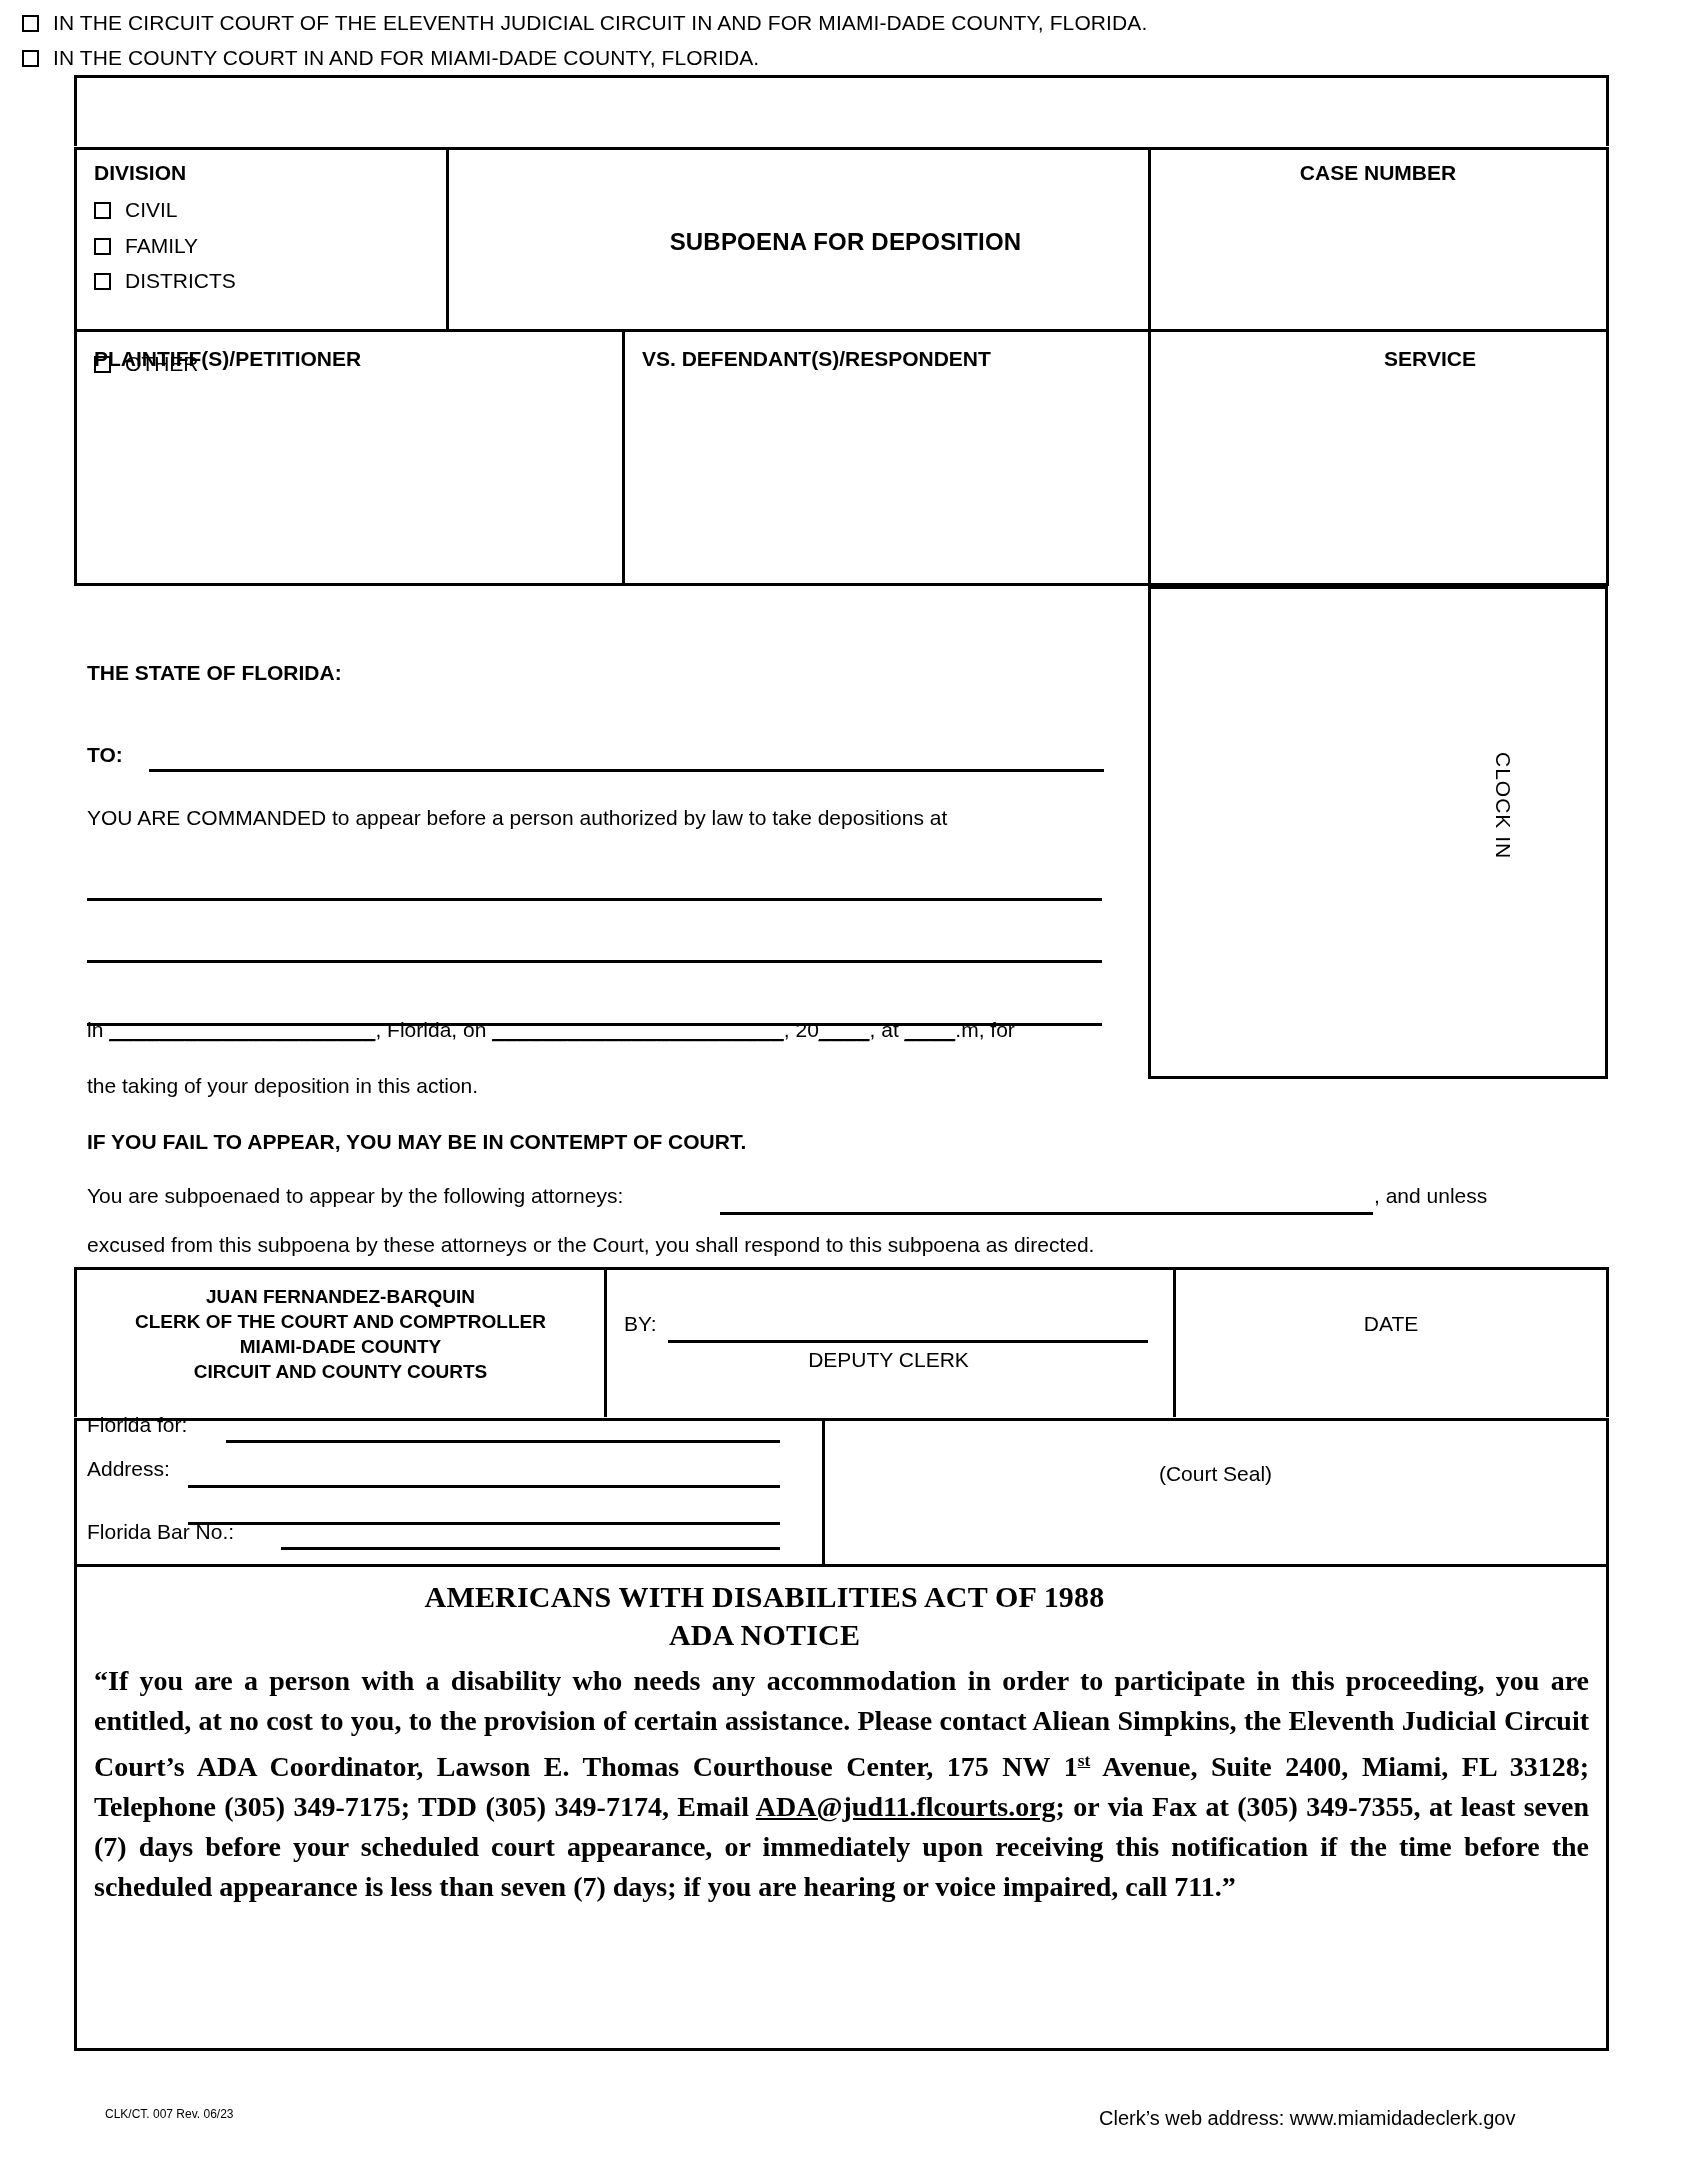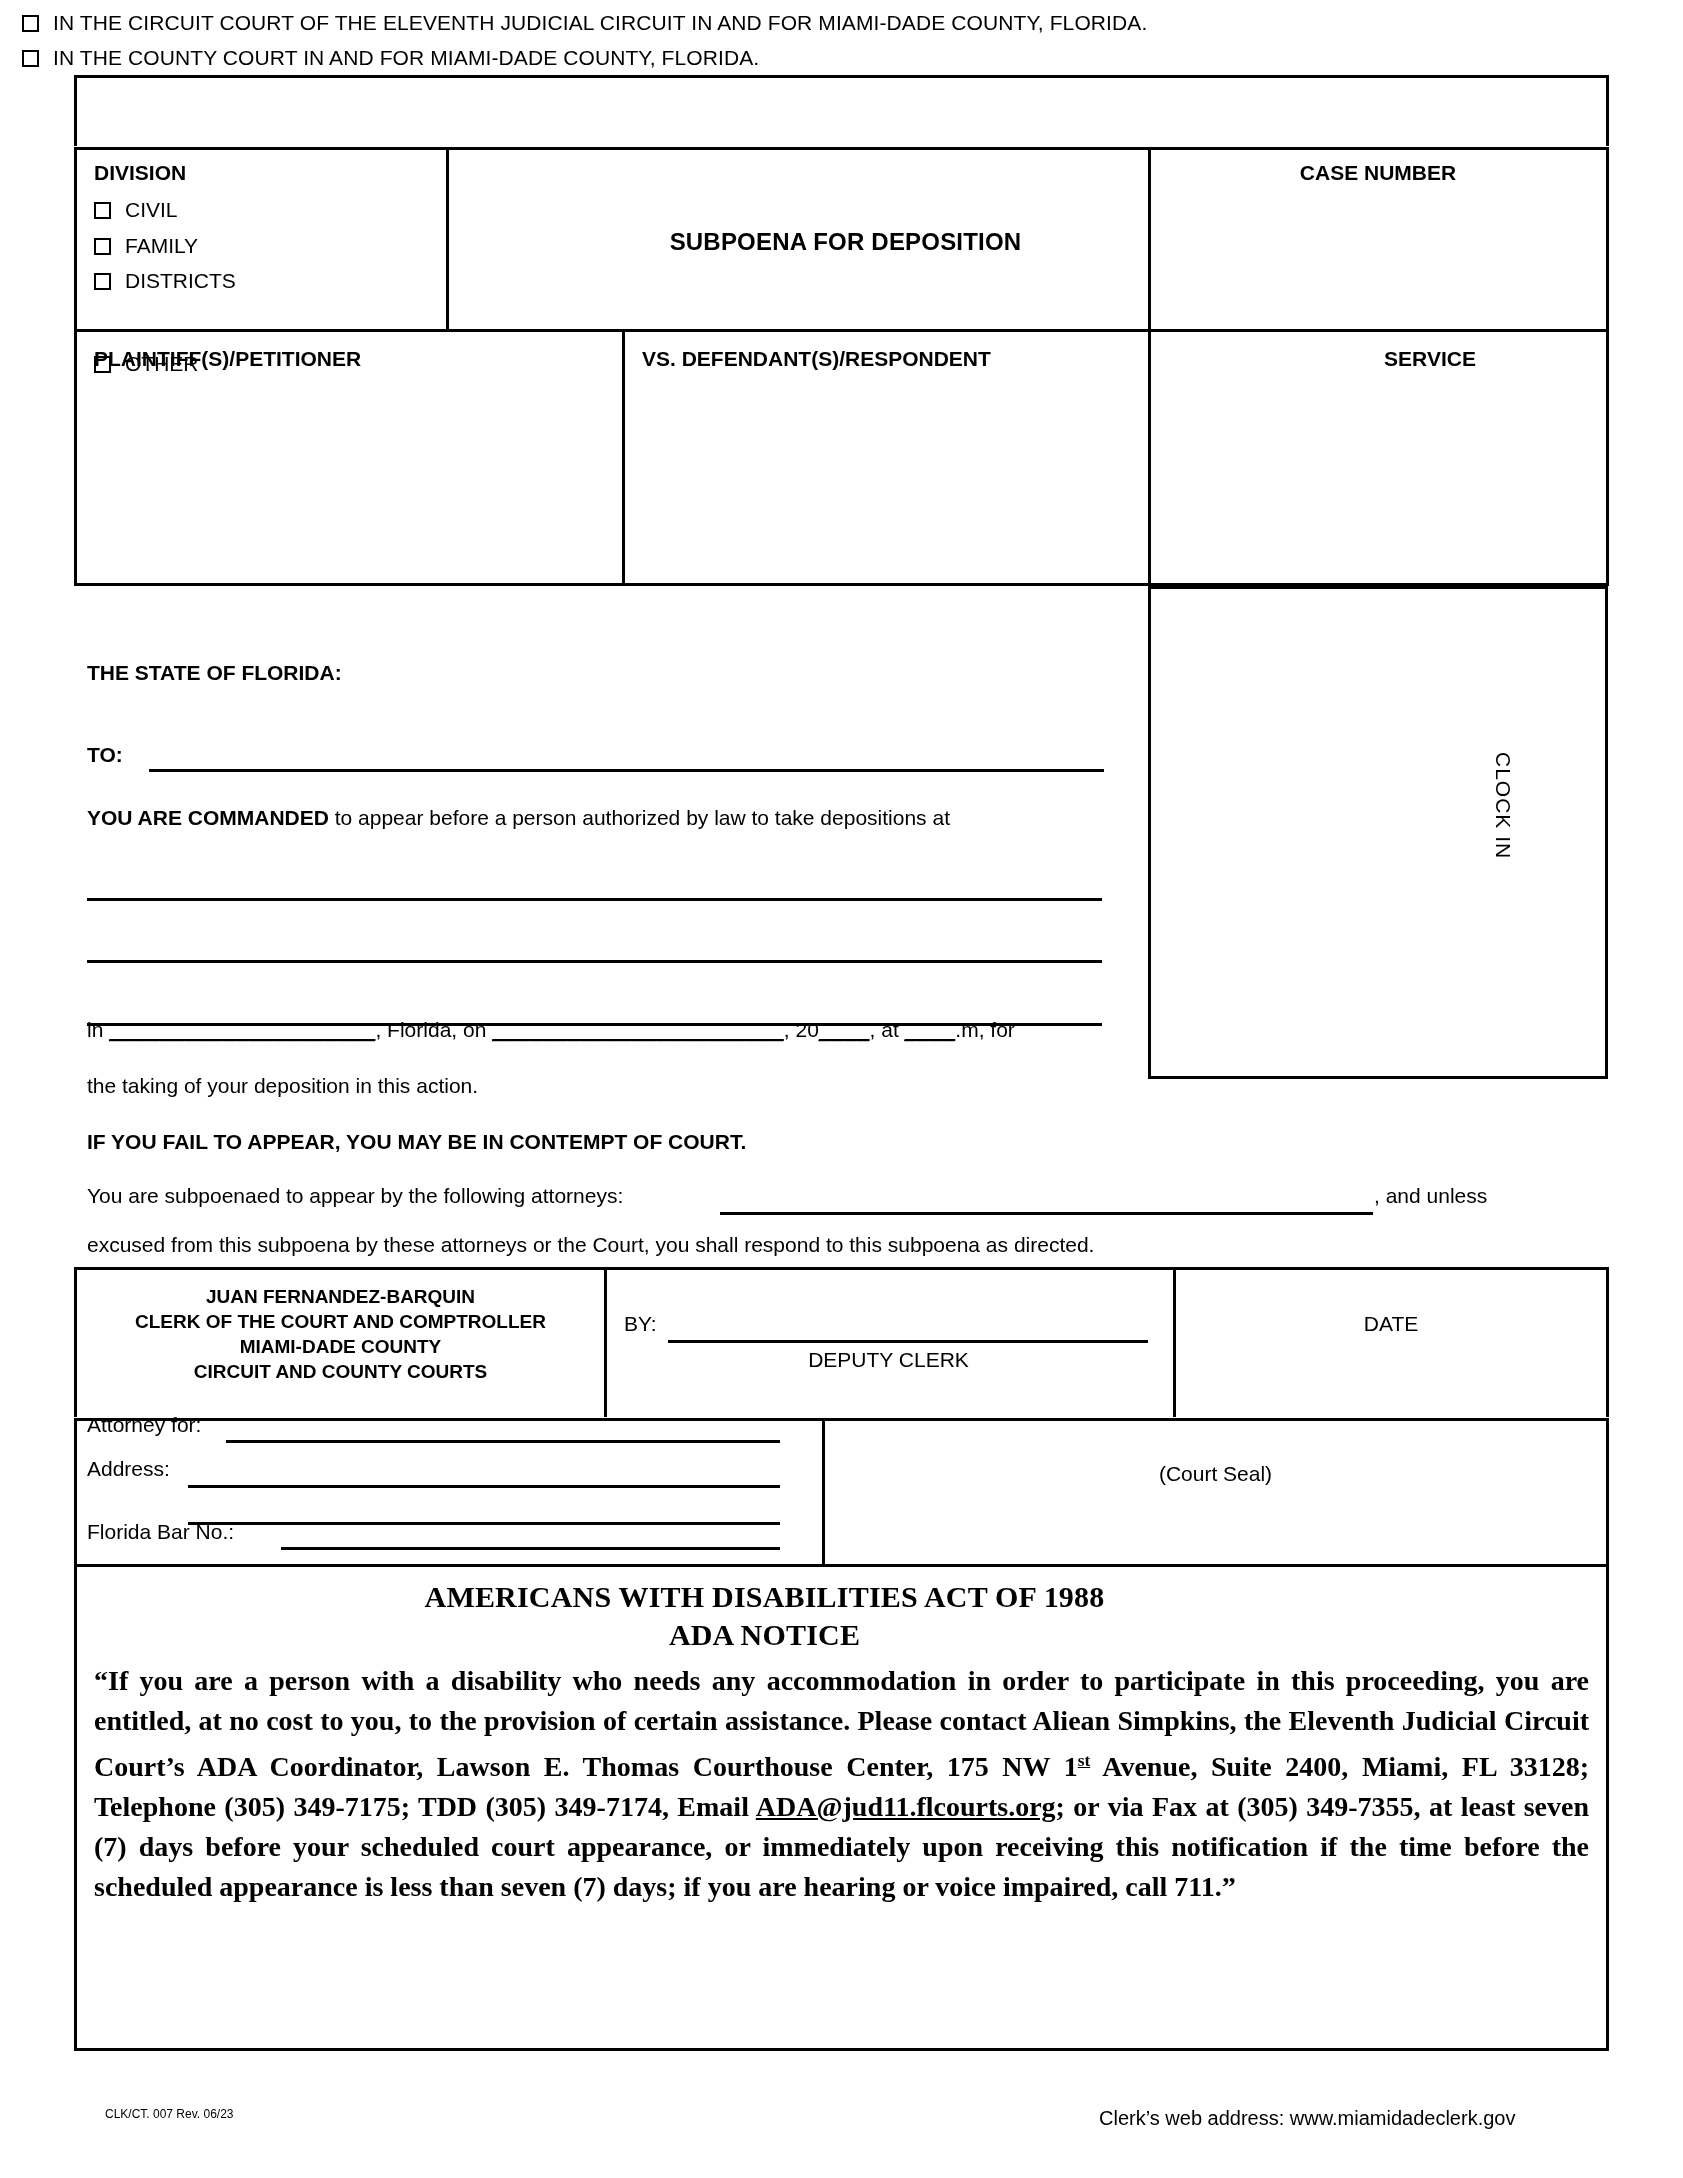--- a/index.html
+++ b/index.html
@@ -145,21 +145,21 @@
     position: absolute;
     font-size: 21px;
     white-space: nowrap;
   }
   #state-of-florida { left: 87px; top: 661px; font-weight: bold; }
 
   #to-label  { left: 87px; top: 743px; font-weight: bold; }
   #to-rule   { left: 149px; top: 769px; width: 955px; }
 
   #commanded-line { left: 87px; top: 806px; }
-  #commanded-bold { font-weight: bold; }
+  #commanded-bold { font-weight: normal; }
 
   #blank-rule-1 { left: 87px; top: 898px; width: 1015px; }
   #blank-rule-2 { left: 87px; top: 960px; width: 1015px; }
   #blank-rule-3 { left: 87px; top: 1023px; width: 1015px; }
 
   #in-line { left: 87px; top: 1018px; }
 
   #taking-line { left: 87px; top: 1074px; }
 
   #contempt-line { left: 87px; top: 1130px; font-weight: bold; }
@@ -364,21 +364,21 @@
   </div>
 
   <div class="abs" id="by-label">BY:</div>
   <div class="rule" id="by-rule"></div>
   <div class="abs" id="deputy-clerk-label">DEPUTY CLERK</div>
   <div class="abs" id="date-label">DATE</div>
 
   <div class="abs bx" id="attyrow"></div>
   <div class="vline" id="attyrow-v1"></div>
 
-  <div class="abs" id="atty-for-label">Attorney for:</div>
+  <div class="abs" id="atty-for-label">Florida for:</div>
   <div class="rule" id="atty-for-rule"></div>
 
   <div class="abs" id="address-label">Address:</div>
   <div class="rule" id="address-rule-1"></div>
   <div class="rule" id="address-rule-2"></div>
 
   <div class="abs" id="bar-no-label">Florida Bar No.:</div>
   <div class="rule" id="bar-no-rule"></div>
 
   <div class="abs" id="court-seal-label">(Court Seal)</div>

